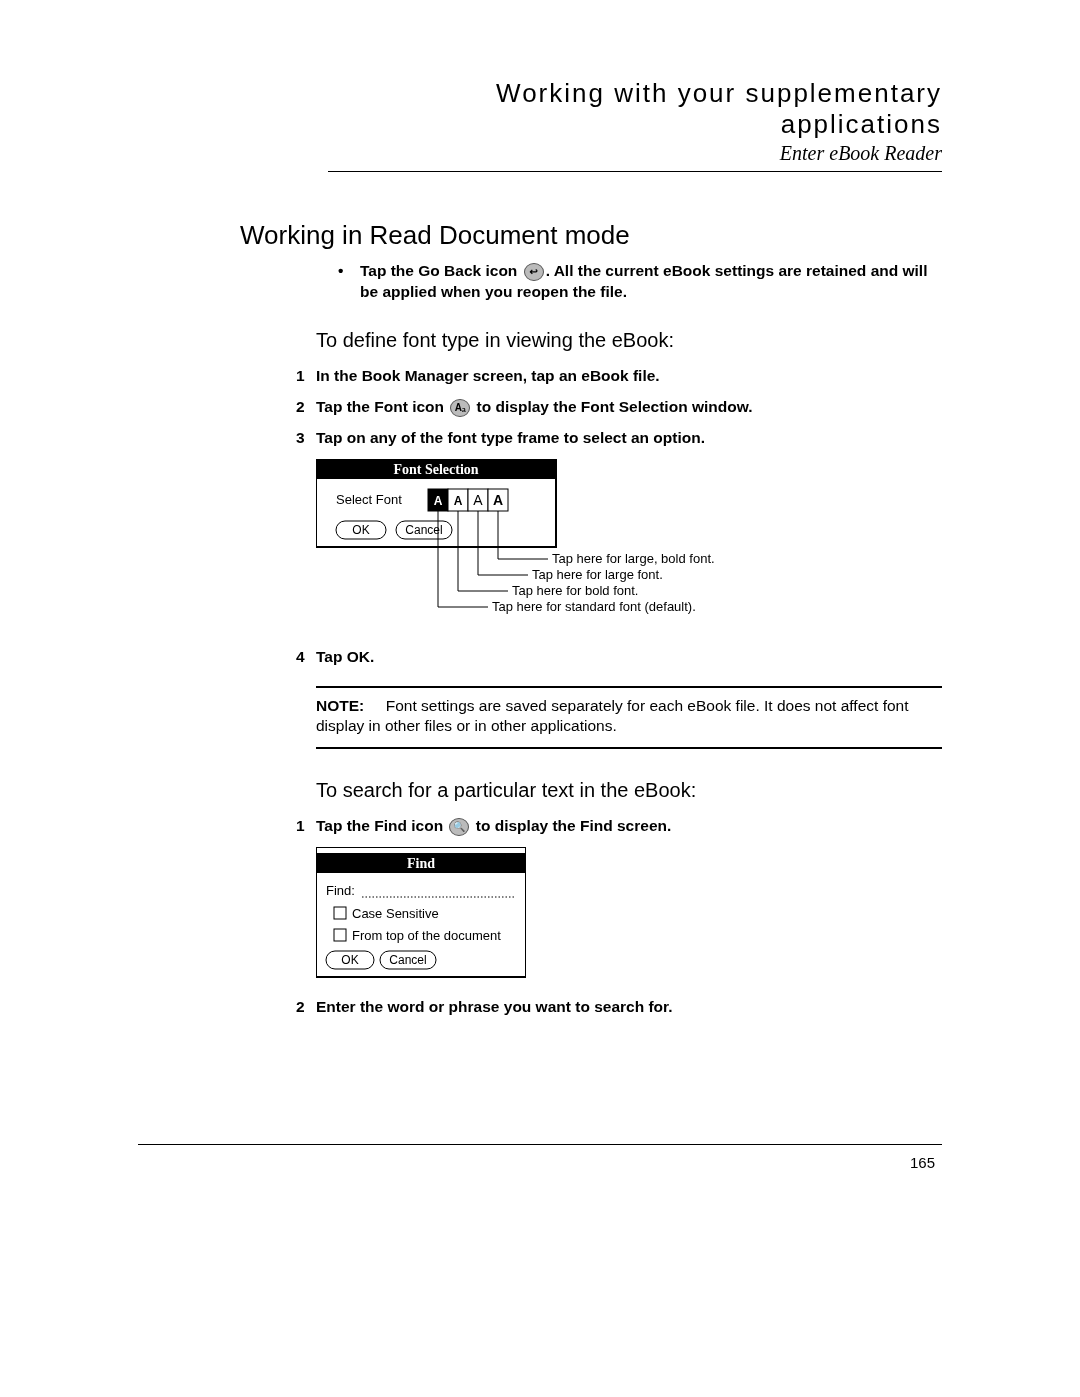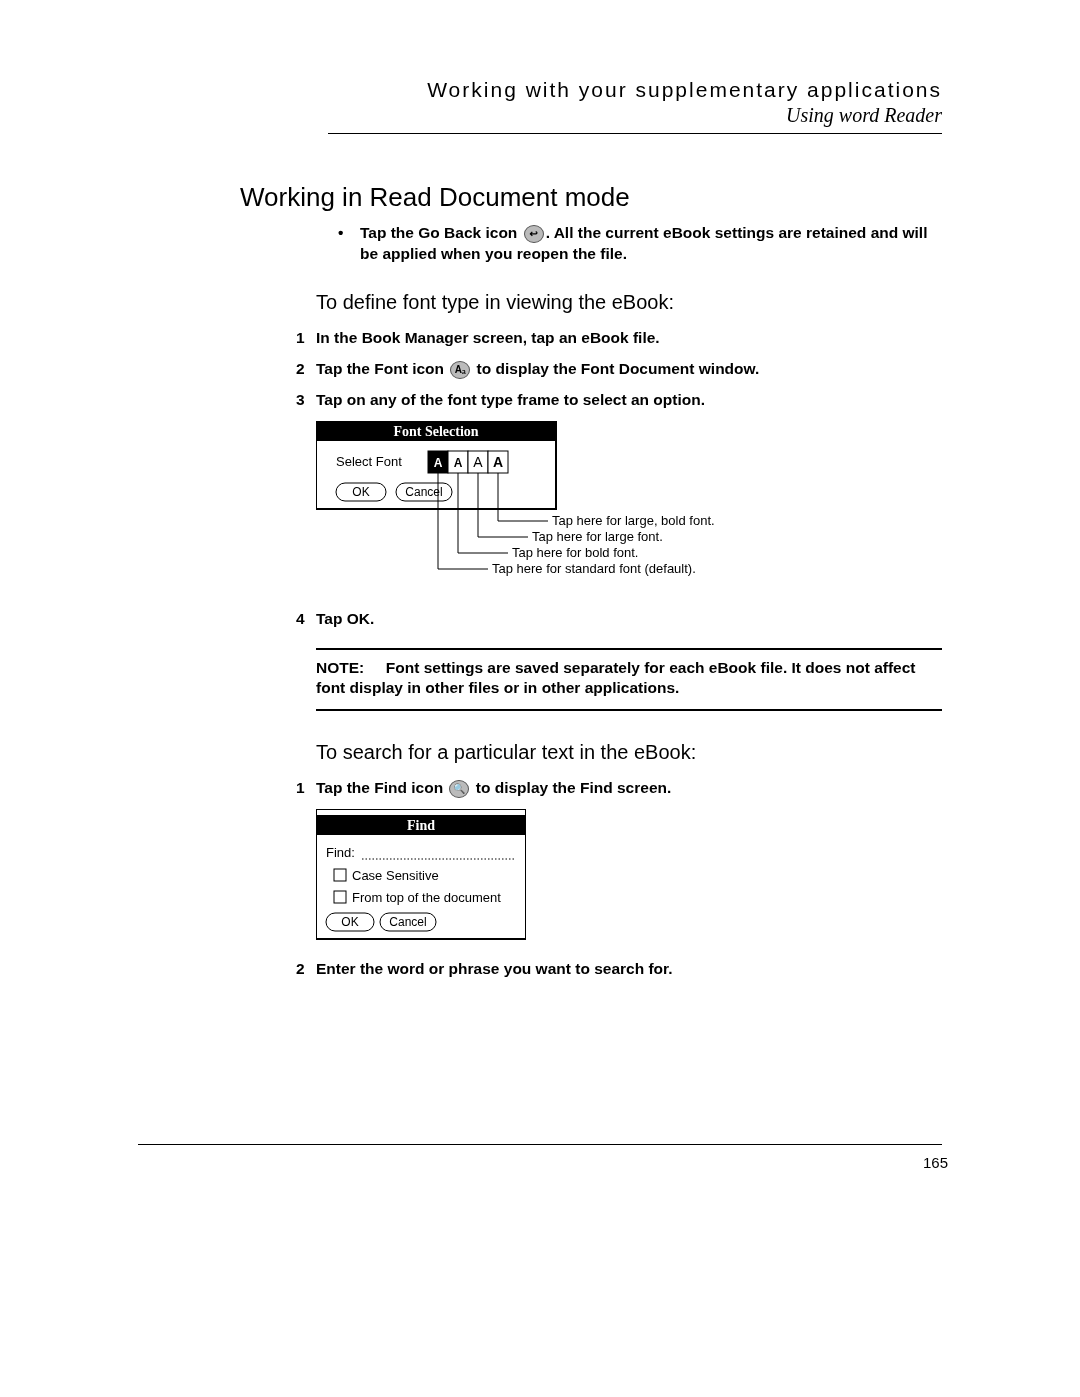--- a/index.html
+++ b/index.html
@@ -17,21 +17,21 @@
     box-sizing: border-box;
   }
   .header {
     text-align: right;
     border-bottom: 1px solid #000;
     padding-bottom: 6px;
     margin-left: 190px;
     margin-bottom: 48px;
   }
   .header-title {
-    font-size: 21px;
+    font-size: 26px;
     letter-spacing: 2px;
     font-weight: 500;
   }
   .header-sub {
     font-size: 20px;
     font-style: italic;
     font-family: Georgia, "Times New Roman", serif;
     margin-top: 2px;
   }
   .h1 {
@@ -96,66 +96,66 @@
     margin-left: 178px;
     margin-top: 18px;
     margin-bottom: 30px;
     border-top: 2px solid #000;
     border-bottom: 2px solid #000;
     padding: 8px 0 10px 0;
     font-size: 15.5px;
     line-height: 1.35;
   }
   .note-label { font-weight: 700; }
-  .note-body { font-weight: 700; text-align: center; }
+  .note-body { font-weight: 400; text-align: center; }
   #find-diagram { width: 210px; height: 134px; display:block; }
   .page-num {
     position: absolute;
     bottom: 226px;
-    right: 132px;
+    right: 145px;
     font-size: 15px;
     font-weight: 500;
   }
   .footer-rule {
     position: absolute;
     bottom: 252px;
     left: 138px;
     right: 138px;
     border-top: 1px solid #000;
   }
 </style>
 </head>
 <body>
 
 <div class="page">
 
   <div class="header">
     <div class="header-title">Working with your supplementary applications</div>
-    <div class="header-sub">Using word Reader</div>
+    <div class="header-sub">Enter eBook Reader</div>
   </div>
 
   <div class="h1">Working in Read Document mode</div>
 
   <div class="bullet-row">
     <div class="bullet-dot">•</div>
     <div class="num-body">
       <span>Tap the Go Back icon </span><span class="inline-icon">↩</span><span>. All the current eBook settings are retained and will be applied when you reopen the file.</span>
     </div>
   </div>
 
   <div class="h2">To define font type in viewing the eBook:</div>
 
   <div class="num-row">
     <div class="num-col">1</div>
     <div class="num-body">In the Book Manager screen, tap an eBook file.</div>
   </div>
   <div class="num-row">
     <div class="num-col">2</div>
     <div class="num-body">
-      <span>Tap the Font icon </span><span class="inline-icon" style="font-weight:bold;">Aₐ</span><span> to display the Font Document window.</span>
+      <span>Tap the Font icon </span><span class="inline-icon" style="font-weight:bold;">Aₐ</span><span> to display the Font Selection window.</span>
     </div>
   </div>
   <div class="num-row">
     <div class="num-col">3</div>
     <div class="num-body">Tap on any of the font type frame to select an option.</div>
   </div>
 
   <div class="diagram-area">
     <svg id="font-selection-diagram" viewBox="0 0 540 170">
 

